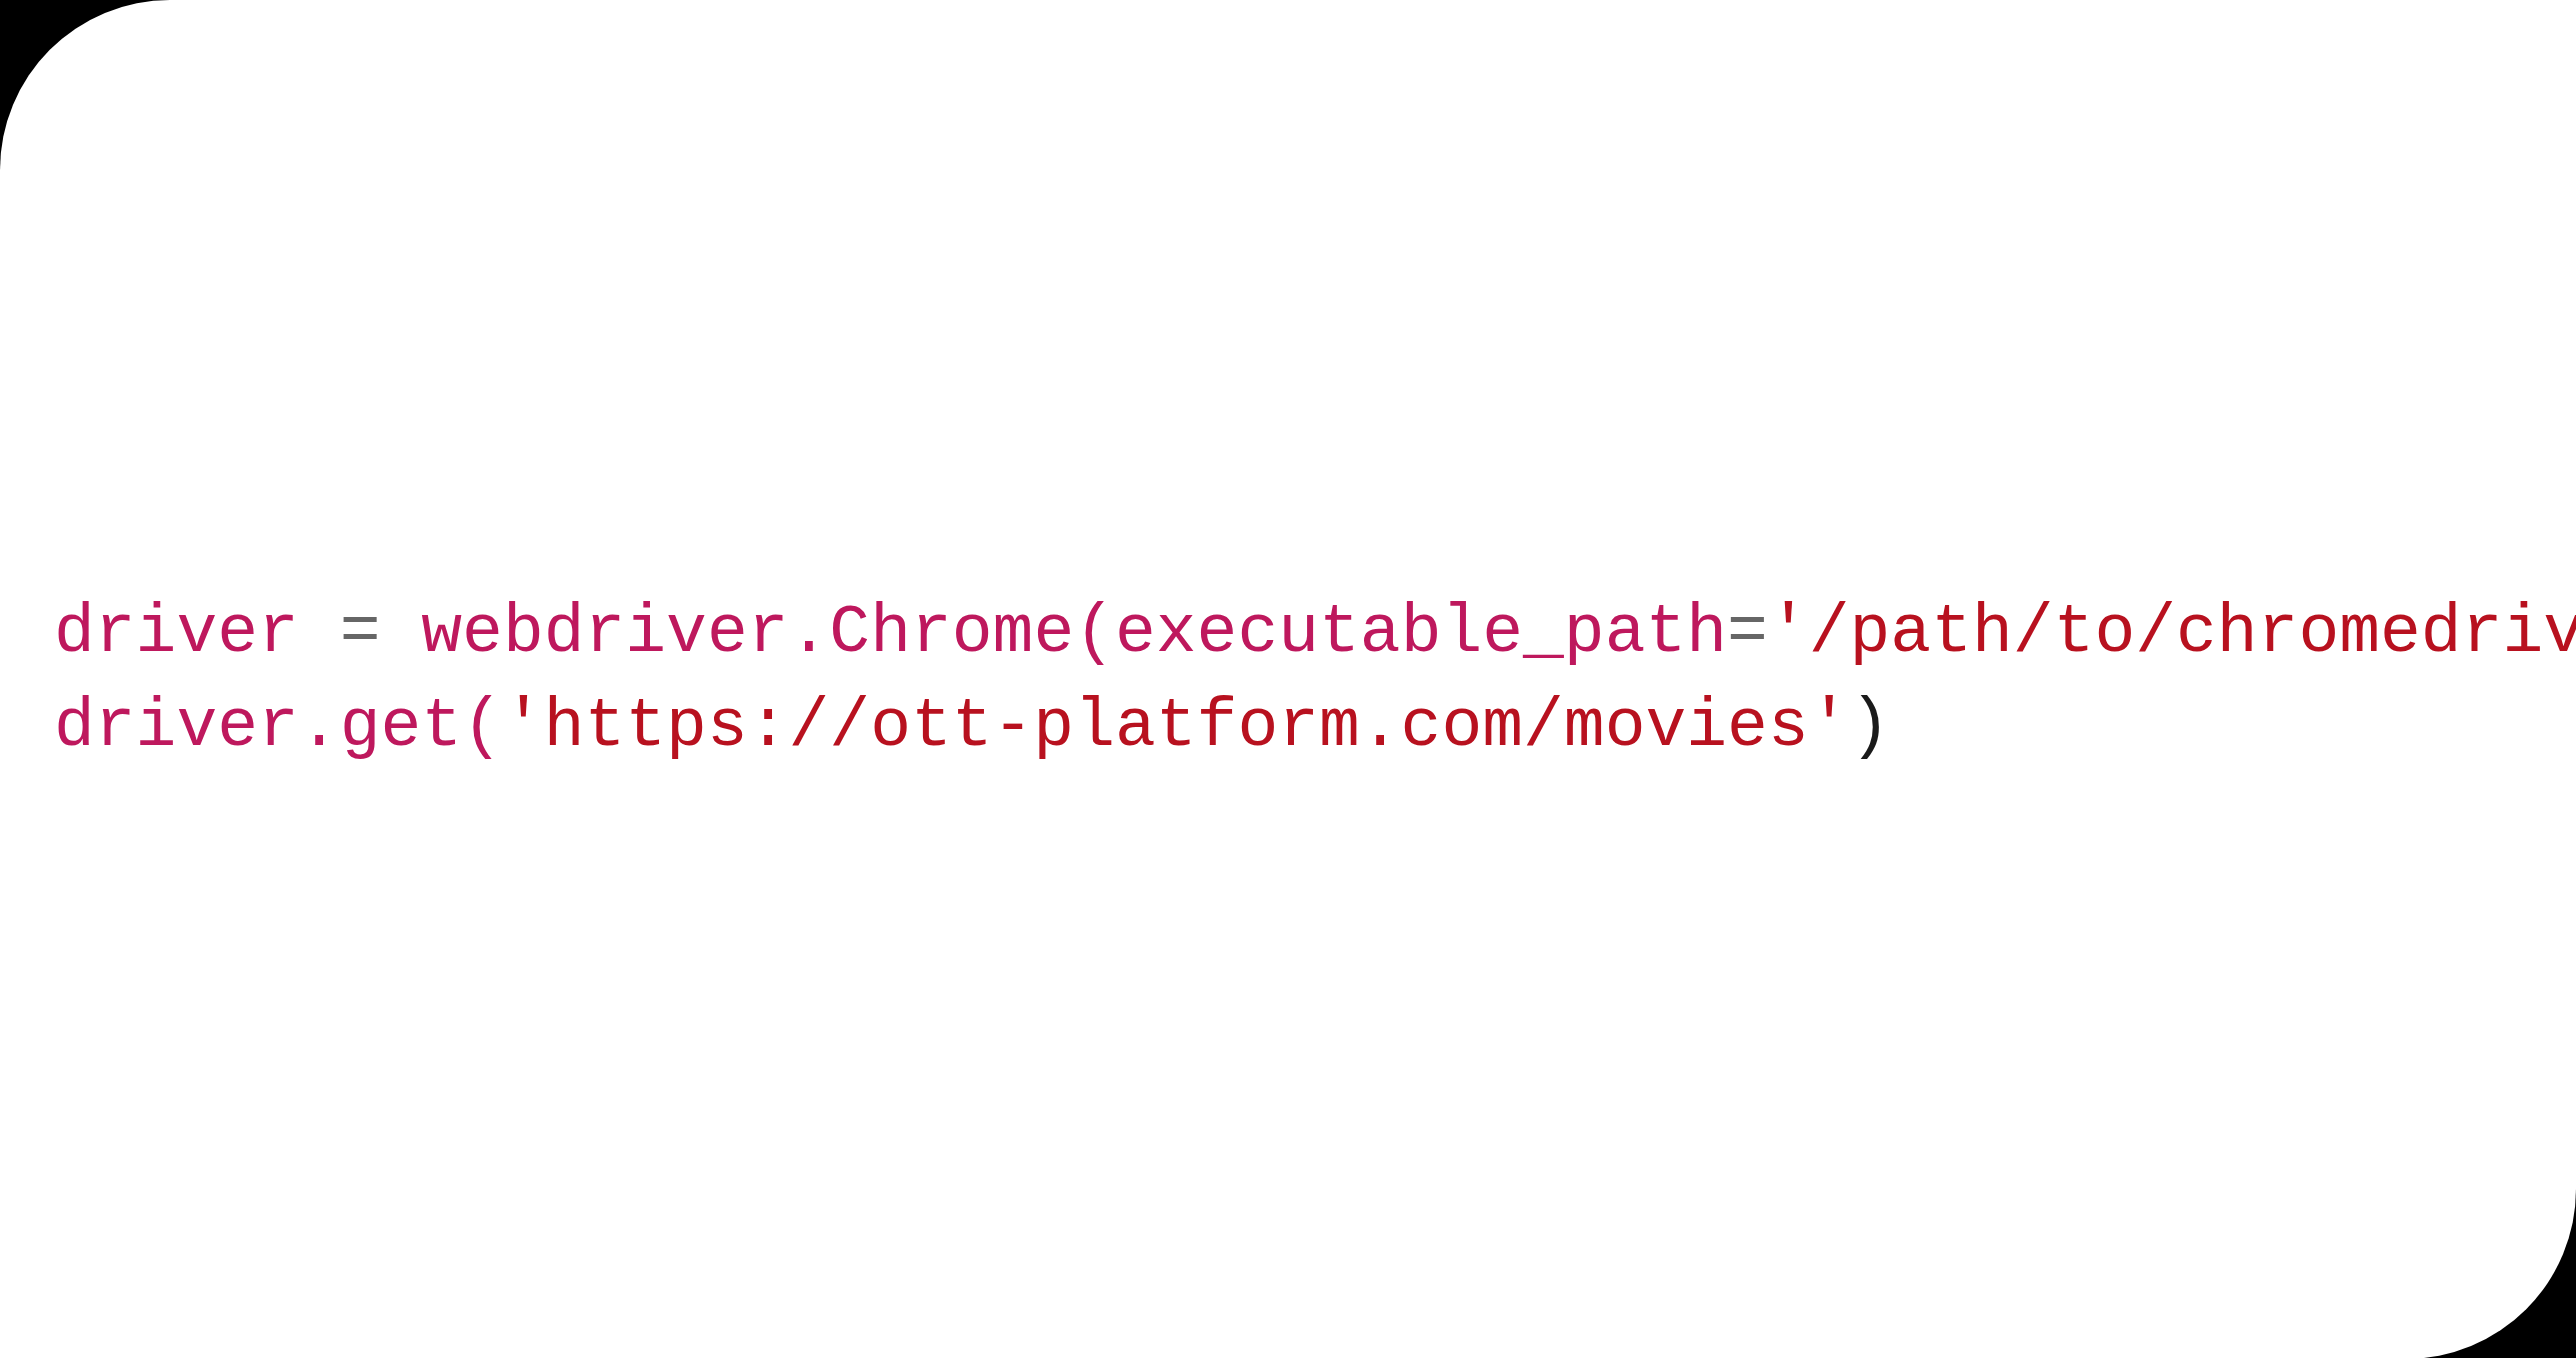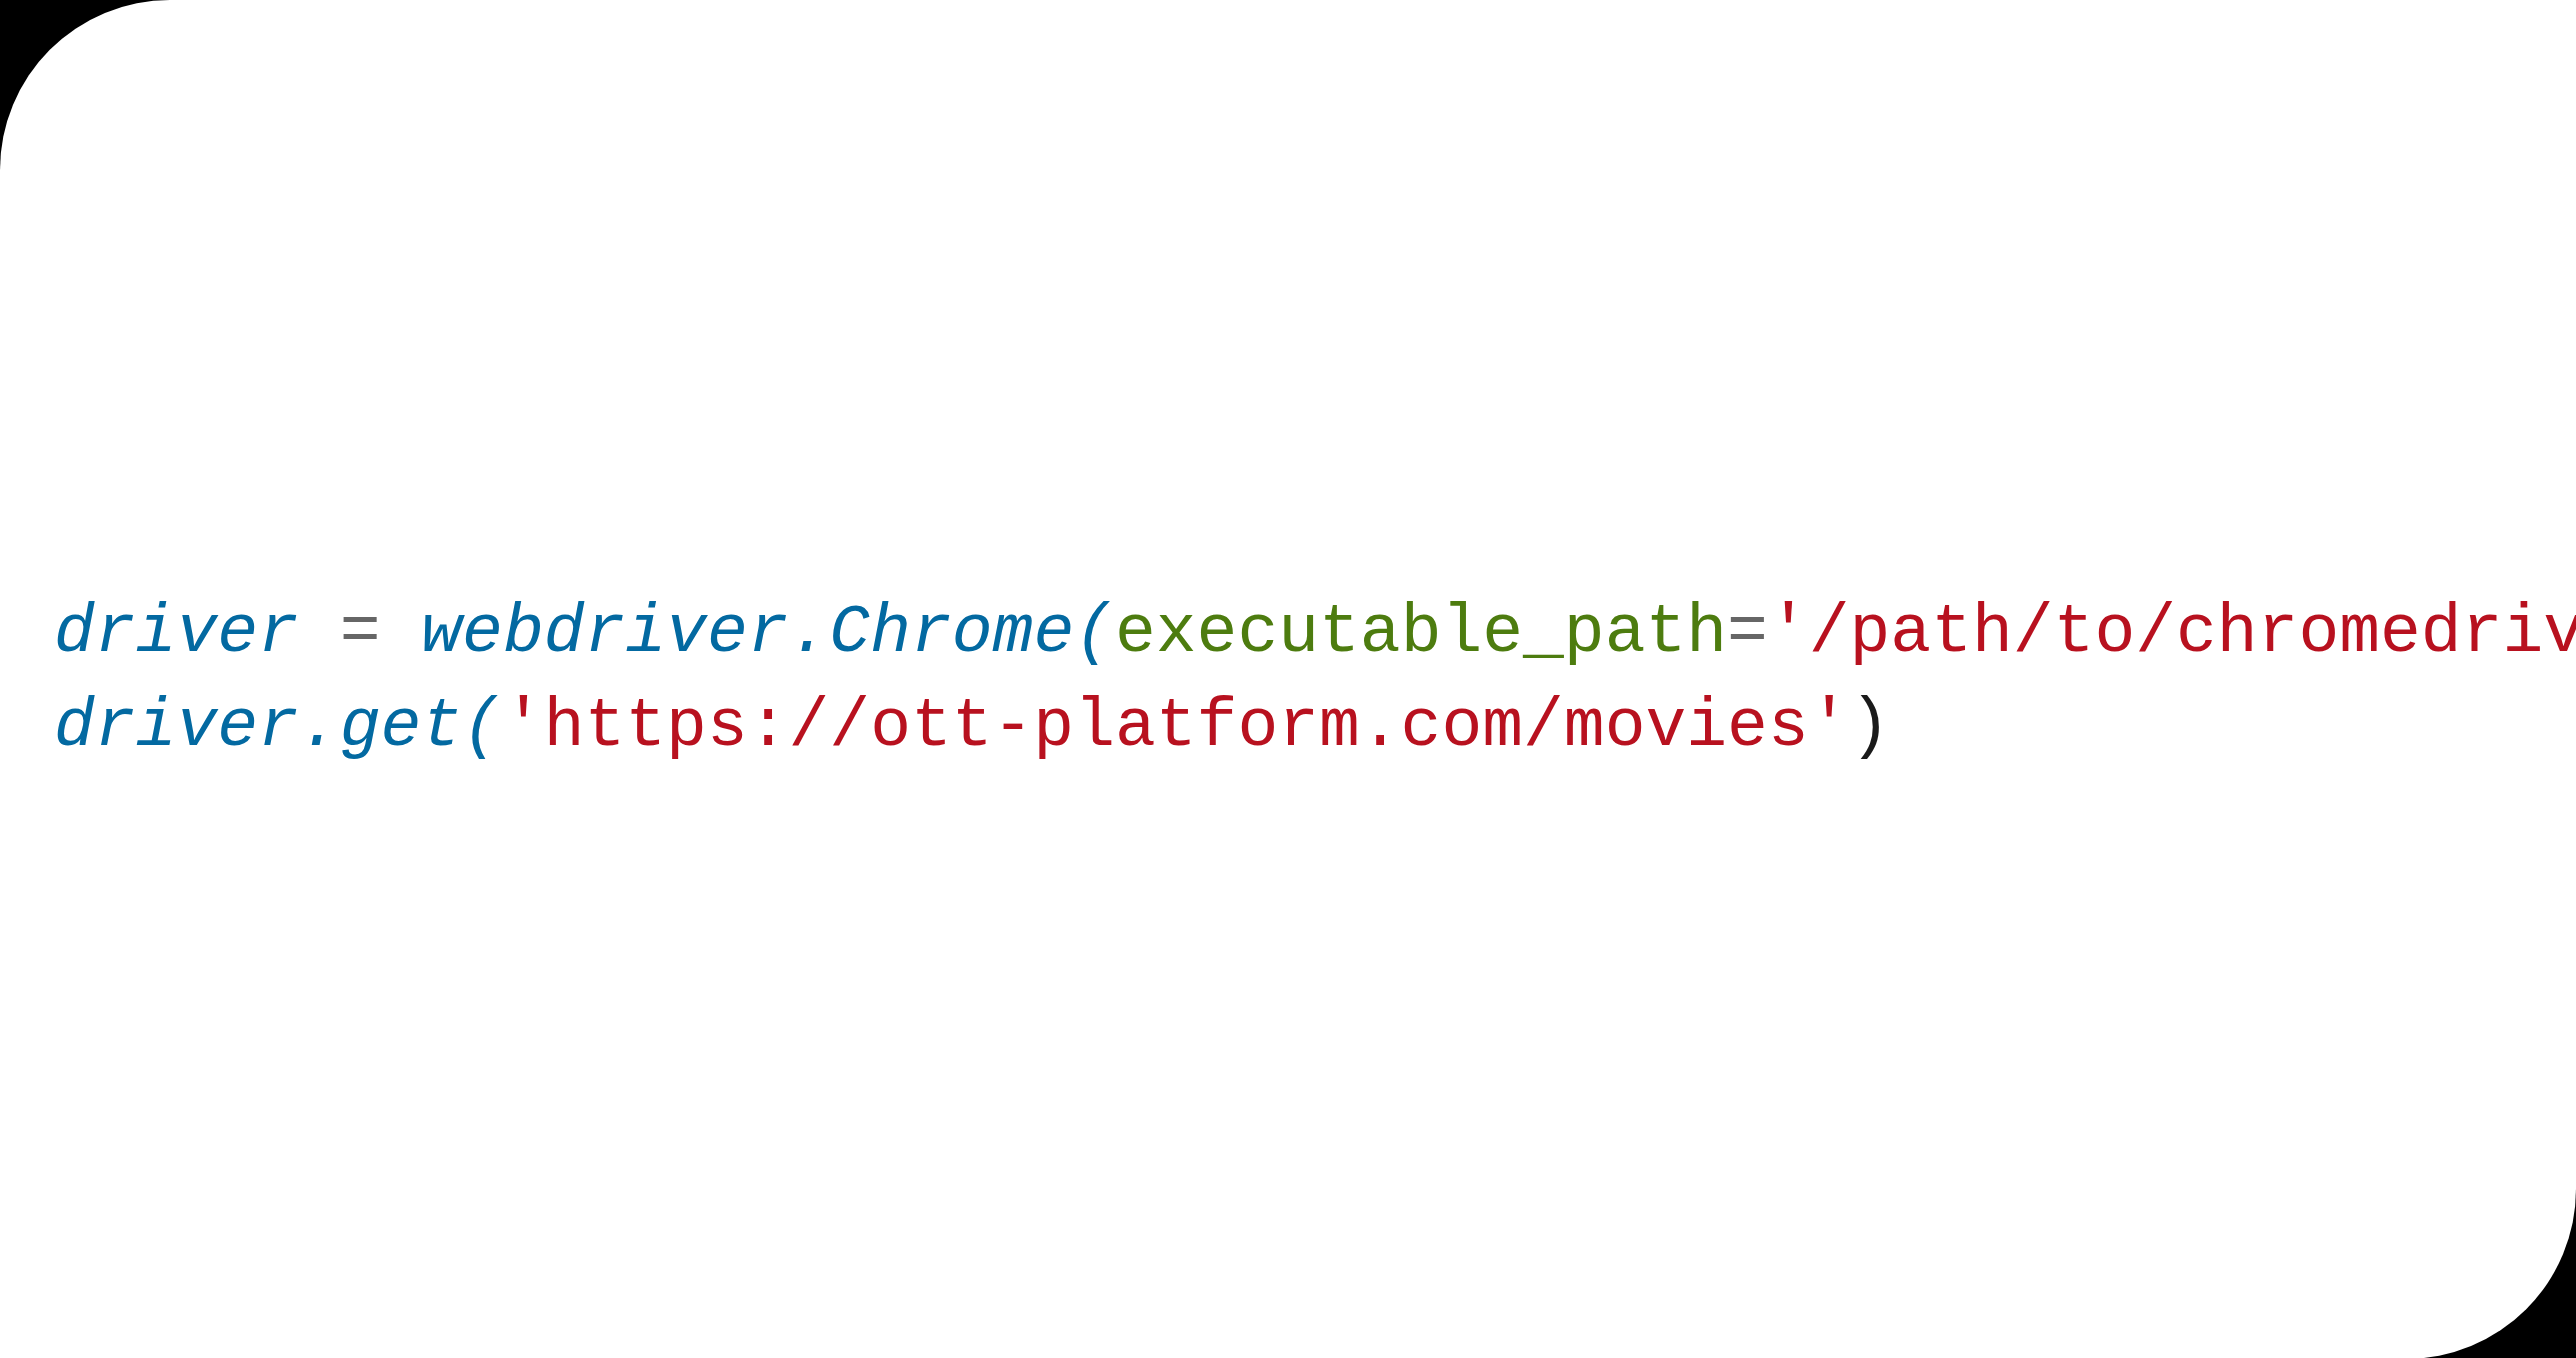--- a/index.html
+++ b/index.html
@@ -28,24 +28,24 @@
       padding-left: 54px;
     }
     .code-block {
       font-family: Consolas, "SF Mono", Menlo, "Courier New", monospace;
       font-size: 68px;
       line-height: 1.38;
       white-space: pre;
       color: #1a1a1a;
       font-weight: 400;
     }
-    .tok-def   { color: #0369a1; font-style: italic; }
+    .tok-def   { color: #be185d; }
     .tok-op    { color: #666; }
     .tok-punc  { color: #1a1a1a; }
-    .tok-kwarg { color: #4d7c0f; }
+    .tok-kwarg { color: #be185d; }
     .tok-str   { color: #b8111f; }
   </style>
 </head>
 <body>
 
 <div class="card">
   <div class="code-block"><span class="tok-def">driver </span><span class="tok-op">=</span><span class="tok-def"> webdriver.Chrome(</span><span class="tok-kwarg">executable_path</span><span class="tok-op">=</span><span class="tok-str">'/path/to/chromedriver'</span>
 <span class="tok-def">driver.get(</span><span class="tok-str">'https://ott-platform.com/movies'</span><span class="tok-punc">)</span></div>
 </div>
 

